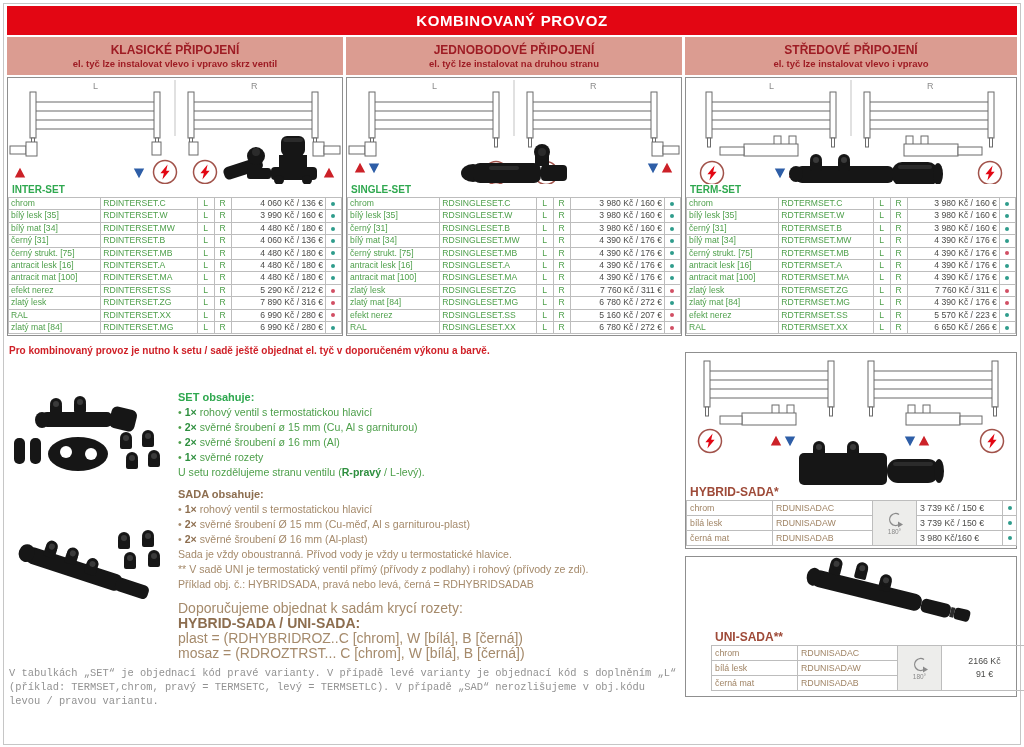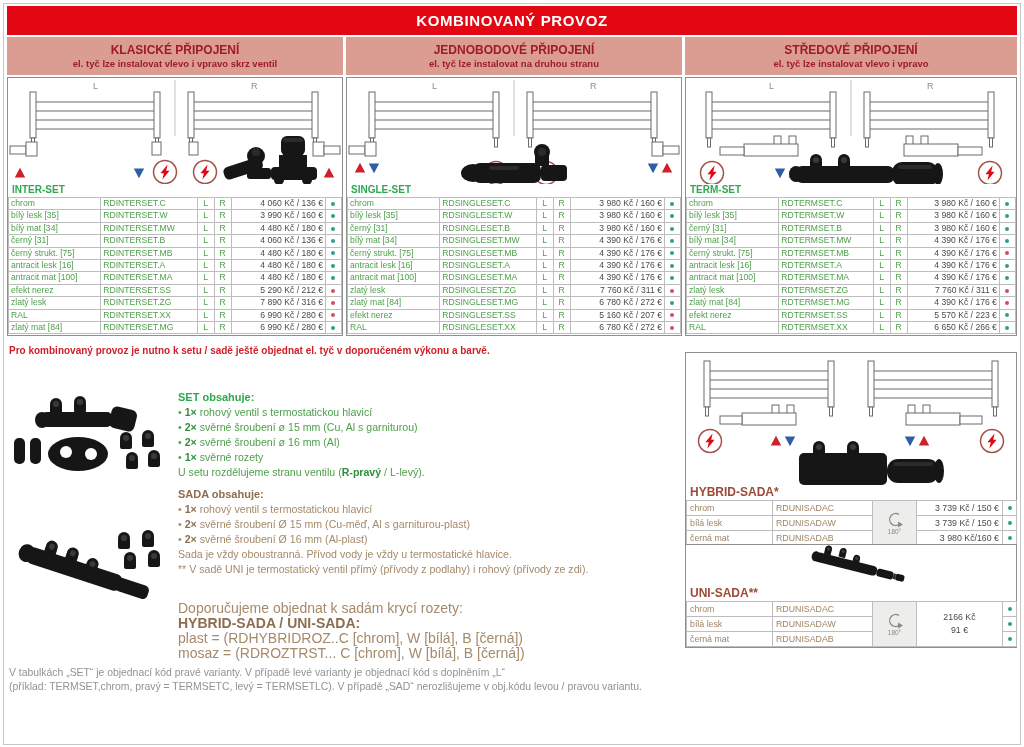--- a/index.html
+++ b/index.html
@@ -34,30 +34,30 @@
   .tri-down{color:#2e5ea7;font-size:10px;}
 
   .setinfo{position:absolute;left:178px;top:390px;font-size:10.6px;color:#4d9f4a;line-height:15px;width:420px;}
   .setinfo .h{font-weight:bold;color:#2fa84f;font-size:11px;}
   .setinfo b{color:#2e8f3f;}
   .sadainfo{position:absolute;left:178px;top:487px;font-size:10.6px;color:#a58a6b;line-height:15px;width:470px;}
   .sadainfo .h{font-weight:bold;color:#8d6e4f;font-size:11px;}
   .sadainfo b{color:#8d6e4f;}
   .recommend{position:absolute;left:178px;top:601px;font-size:14px;color:#a58a6b;line-height:15px;width:430px;}
   .recommend .h{font-weight:bold;color:#8d6e4f;}
-  .footnote{position:absolute;left:9px;top:666px;font-size:10.4px;color:#929292;line-height:14px;width:668px;}
+  .footnote{position:absolute;left:9px;top:666px;font-size:10.4px;color:#929292;line-height:14px;width:668px;font-family:Liberation Mono, monospace;}
 
   .photoblock{position:absolute;}
   .sadabox{position:absolute;left:685px;width:332px;border:1px solid #8f8f8f;background:#fff;
            display:flex;flex-direction:column;box-sizing:border-box;}
   .sadaname{flex:none;font-size:12px;font-weight:bold;color:#9e4a38;padding:0 0 1px 4px;line-height:13px;}
   .sadatable{border-collapse:collapse;width:100%;table-layout:fixed;font-size:8.8px;}
   .sadatable td{border:1px solid #bdbdbd;padding:0 3px;height:14px;line-height:11px;
                 white-space:nowrap;overflow:hidden;color:#a08465;}
-  .sadatable .s-price{color:#4a4a48;text-align:right;}
+  .sadatable .s-price{color:#4a4a48;text-align:left;}
   .sadatable .s-icon{background:#ededeb;text-align:center;padding:0;}
   .sadatable .s-dot{text-align:center;padding:0;}
   .rot{display:flex;flex-direction:column;align-items:center;justify-content:center;gap:0;}
   .rot .deg{font-size:6.5px;color:#8a8a8a;line-height:7px;}
   .uni-price{display:flex;flex-direction:column;align-items:center;line-height:13px;color:#4a4a48;}
 
   
   .tube{fill:#fff;stroke:#6b6b6b;stroke-width:1;}
   .bar{stroke:#6b6b6b;stroke-width:1.1;}
   .vk{fill:#fff;stroke:#6b6b6b;stroke-width:1;}
@@ -615,20 +615,21 @@
     <div>
 
         <div class="li">• <b>1×</b> <span>rohový ventil s termostatickou hlavicí</span></div>
 
         <div class="li">• <b>2×</b> <span>svěrné šroubení Ø 15 mm (Cu-měď, Al s garniturou-plast)</span></div>
 
         <div class="li">• <b>2×</b> <span>svěrné šroubení Ø 16 mm (Al-plast)</span></div>
       </div>
     <div>Sada je vždy oboustranná. Přívod vody je vždy u termostatické hlavice.</div>
     <div>** V sadě UNI je termostatický ventil přímý (přívody z podlahy) i rohový (přívody ze zdi).</div>
+    <div>Příklad obj. č.: HYBRIDSADA, pravá nebo levá, černá = RDHYBRIDSADAB</div>
   </div>
 
   <div class="recommend">
     <div>Doporučujeme objednat k sadám krycí rozety:</div>
     <div class="h">HYBRID-SADA / UNI-SADA:</div>
     <div>plast = (RDHYBRIDROZ..C [chrom], W [bílá], B [černá])</div>
     <div>mosaz = (RDROZTRST... C [chrom], W [bílá], B [černá])</div>
   </div>
 
   <div class="sadabox" style="top:352px;height:197px;">
@@ -696,21 +697,21 @@
         <tr>
           <td>černá mat</td>
           <td>RDUNISADAB</td>
           <td class="s-price">3 980 Kč/160 €</td>
           <td class="s-dot"><span class="dot" data-dot="green"></span></td>
         </tr>
       </tbody>
     </table>
   </div>
 
-  <div class="sadabox" style="top:544px;height:104px;">
+  <div class="sadabox" style="top:556px;height:141px;padding-left:25px;">
     <svg class="diagram" width="330" height="74" viewBox="0 0 330 74">
       <g transform="translate(100,4) rotate(14 60 30)">
         <rect class="pb" x="0" y="22" width="112" height="17" rx="7"></rect>
         <use href="#nut" x="20" y="16"></use>
           <use href="#nut" x="46" y="14"></use>
           <use href="#nut" x="72" y="20"></use>
         <rect class="pb" x="112" y="24" width="30" height="14" rx="5"></rect>
         <rect class="pb2" x="142" y="26" width="4" height="10"></rect>
         <rect class="pb" x="146" y="25" width="16" height="12" rx="4"></rect>
         <ellipse class="pb" cx="1" cy="30" rx="7" ry="9"></ellipse>

